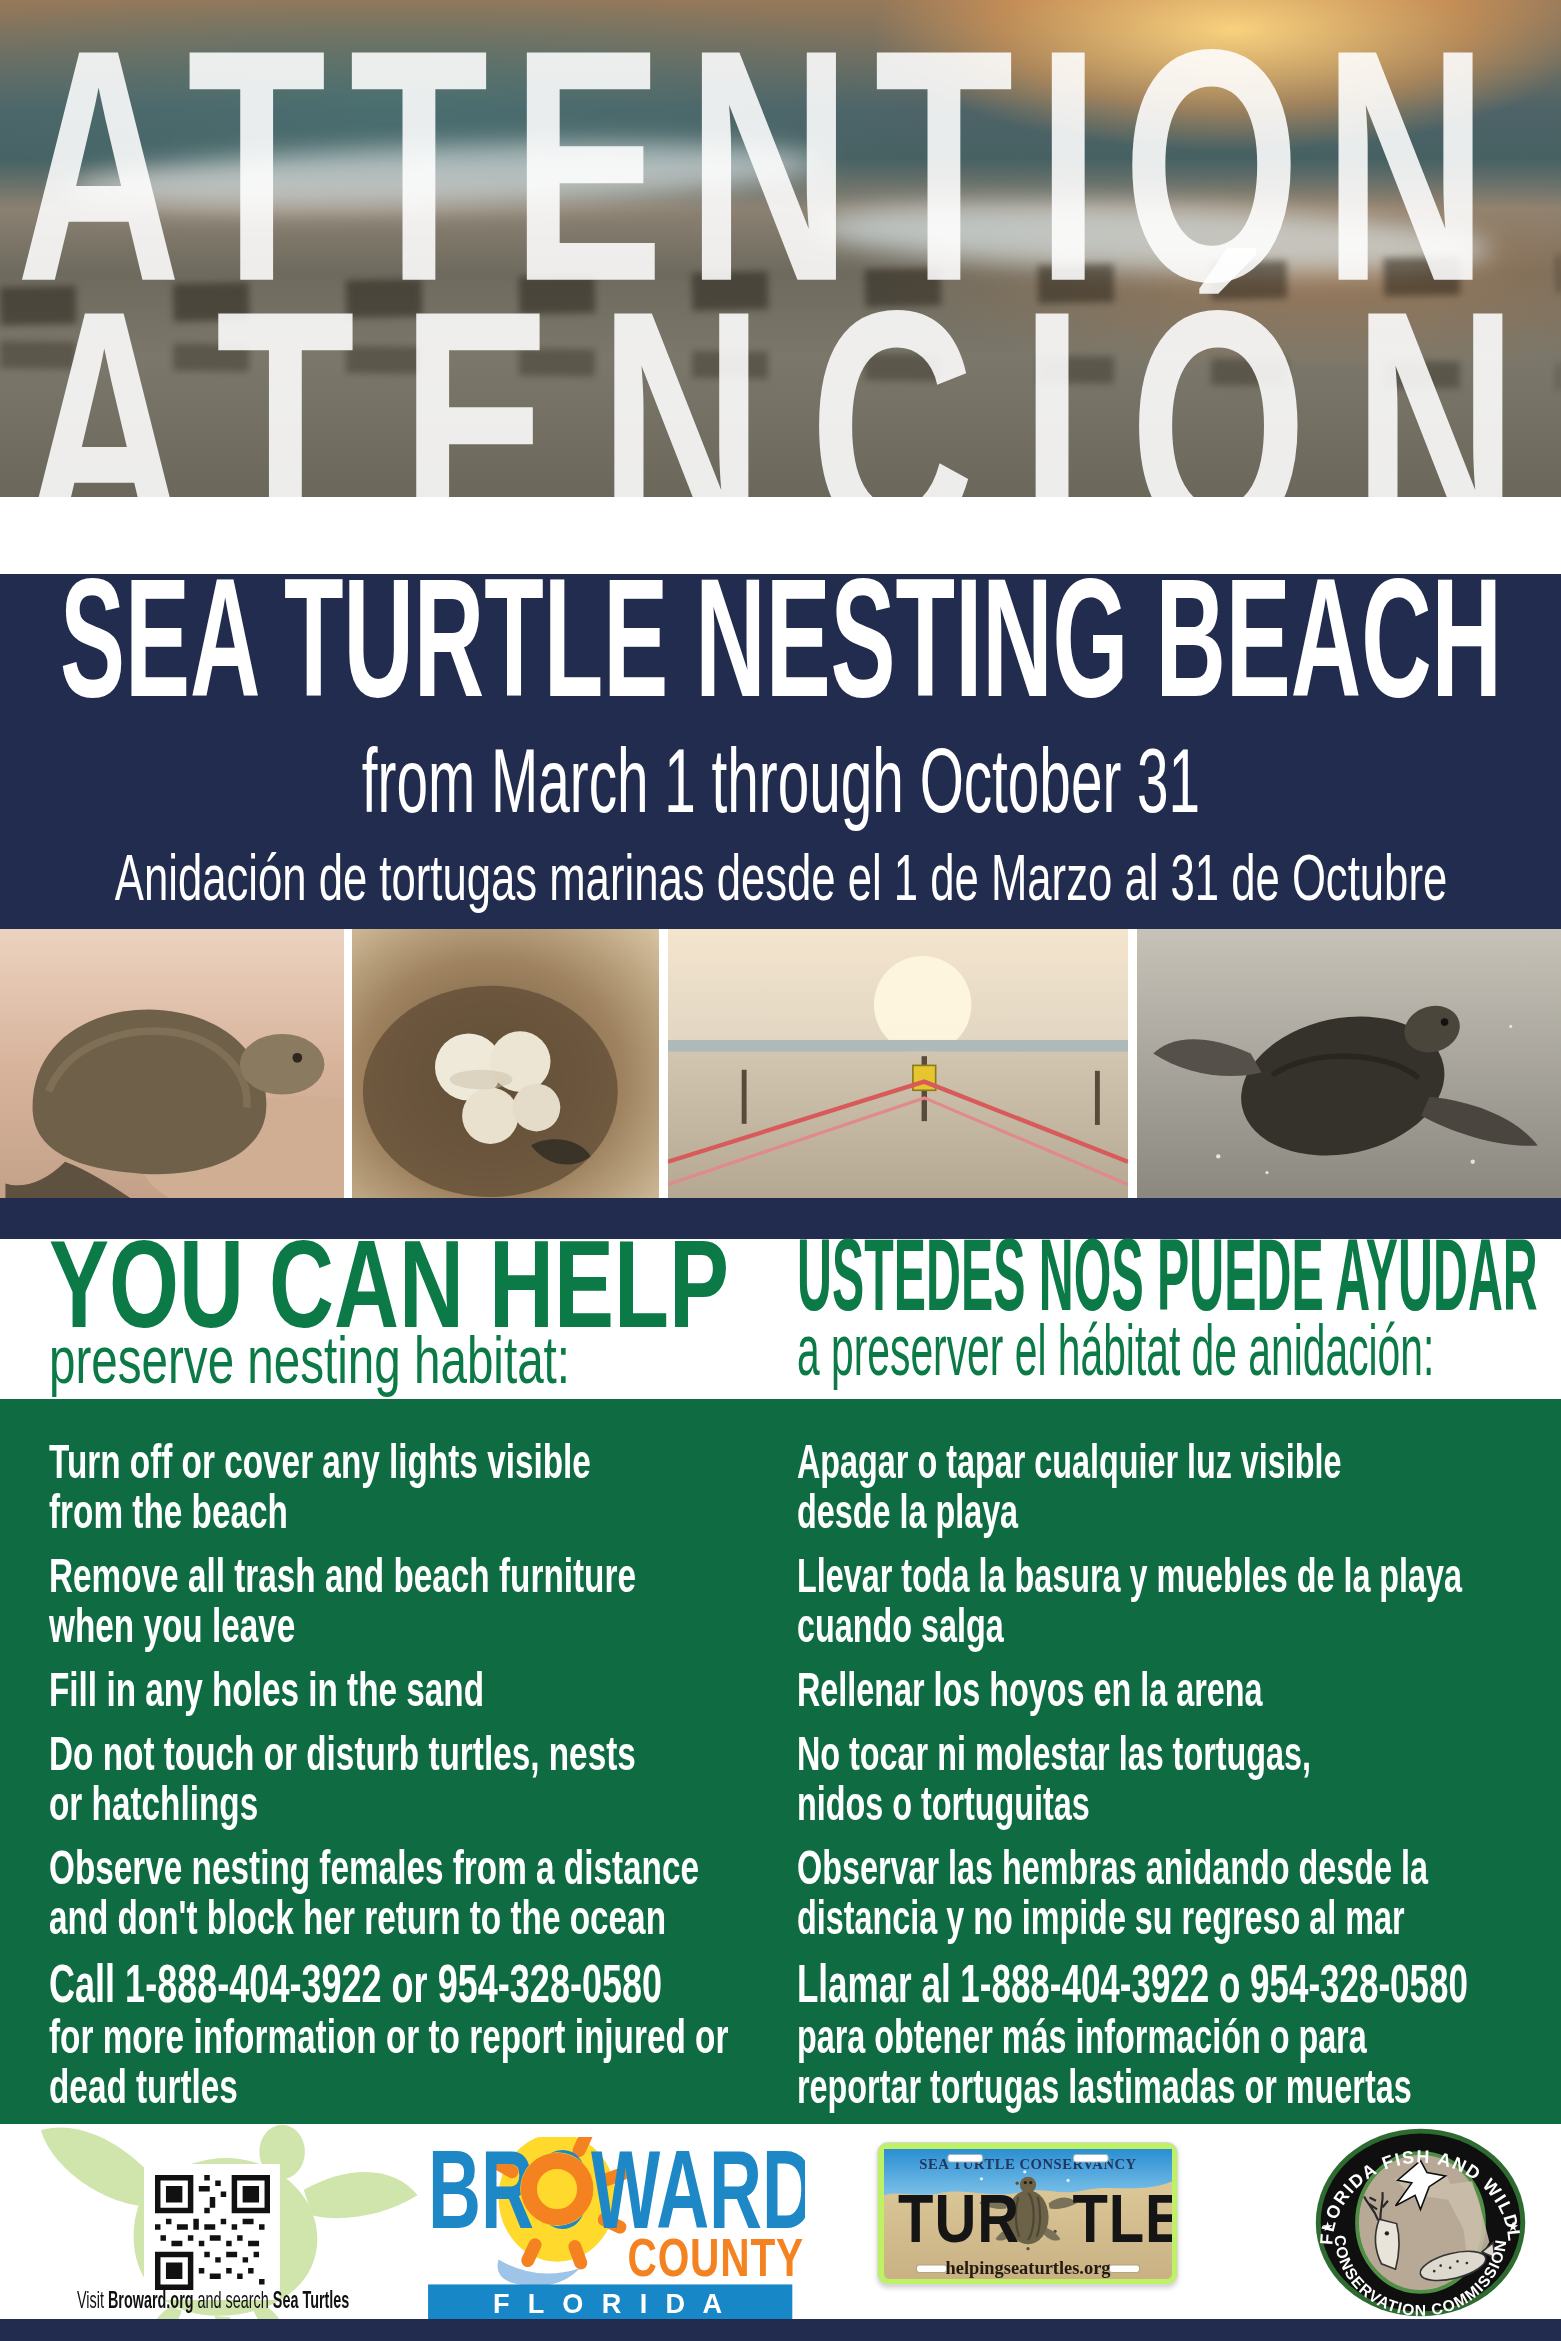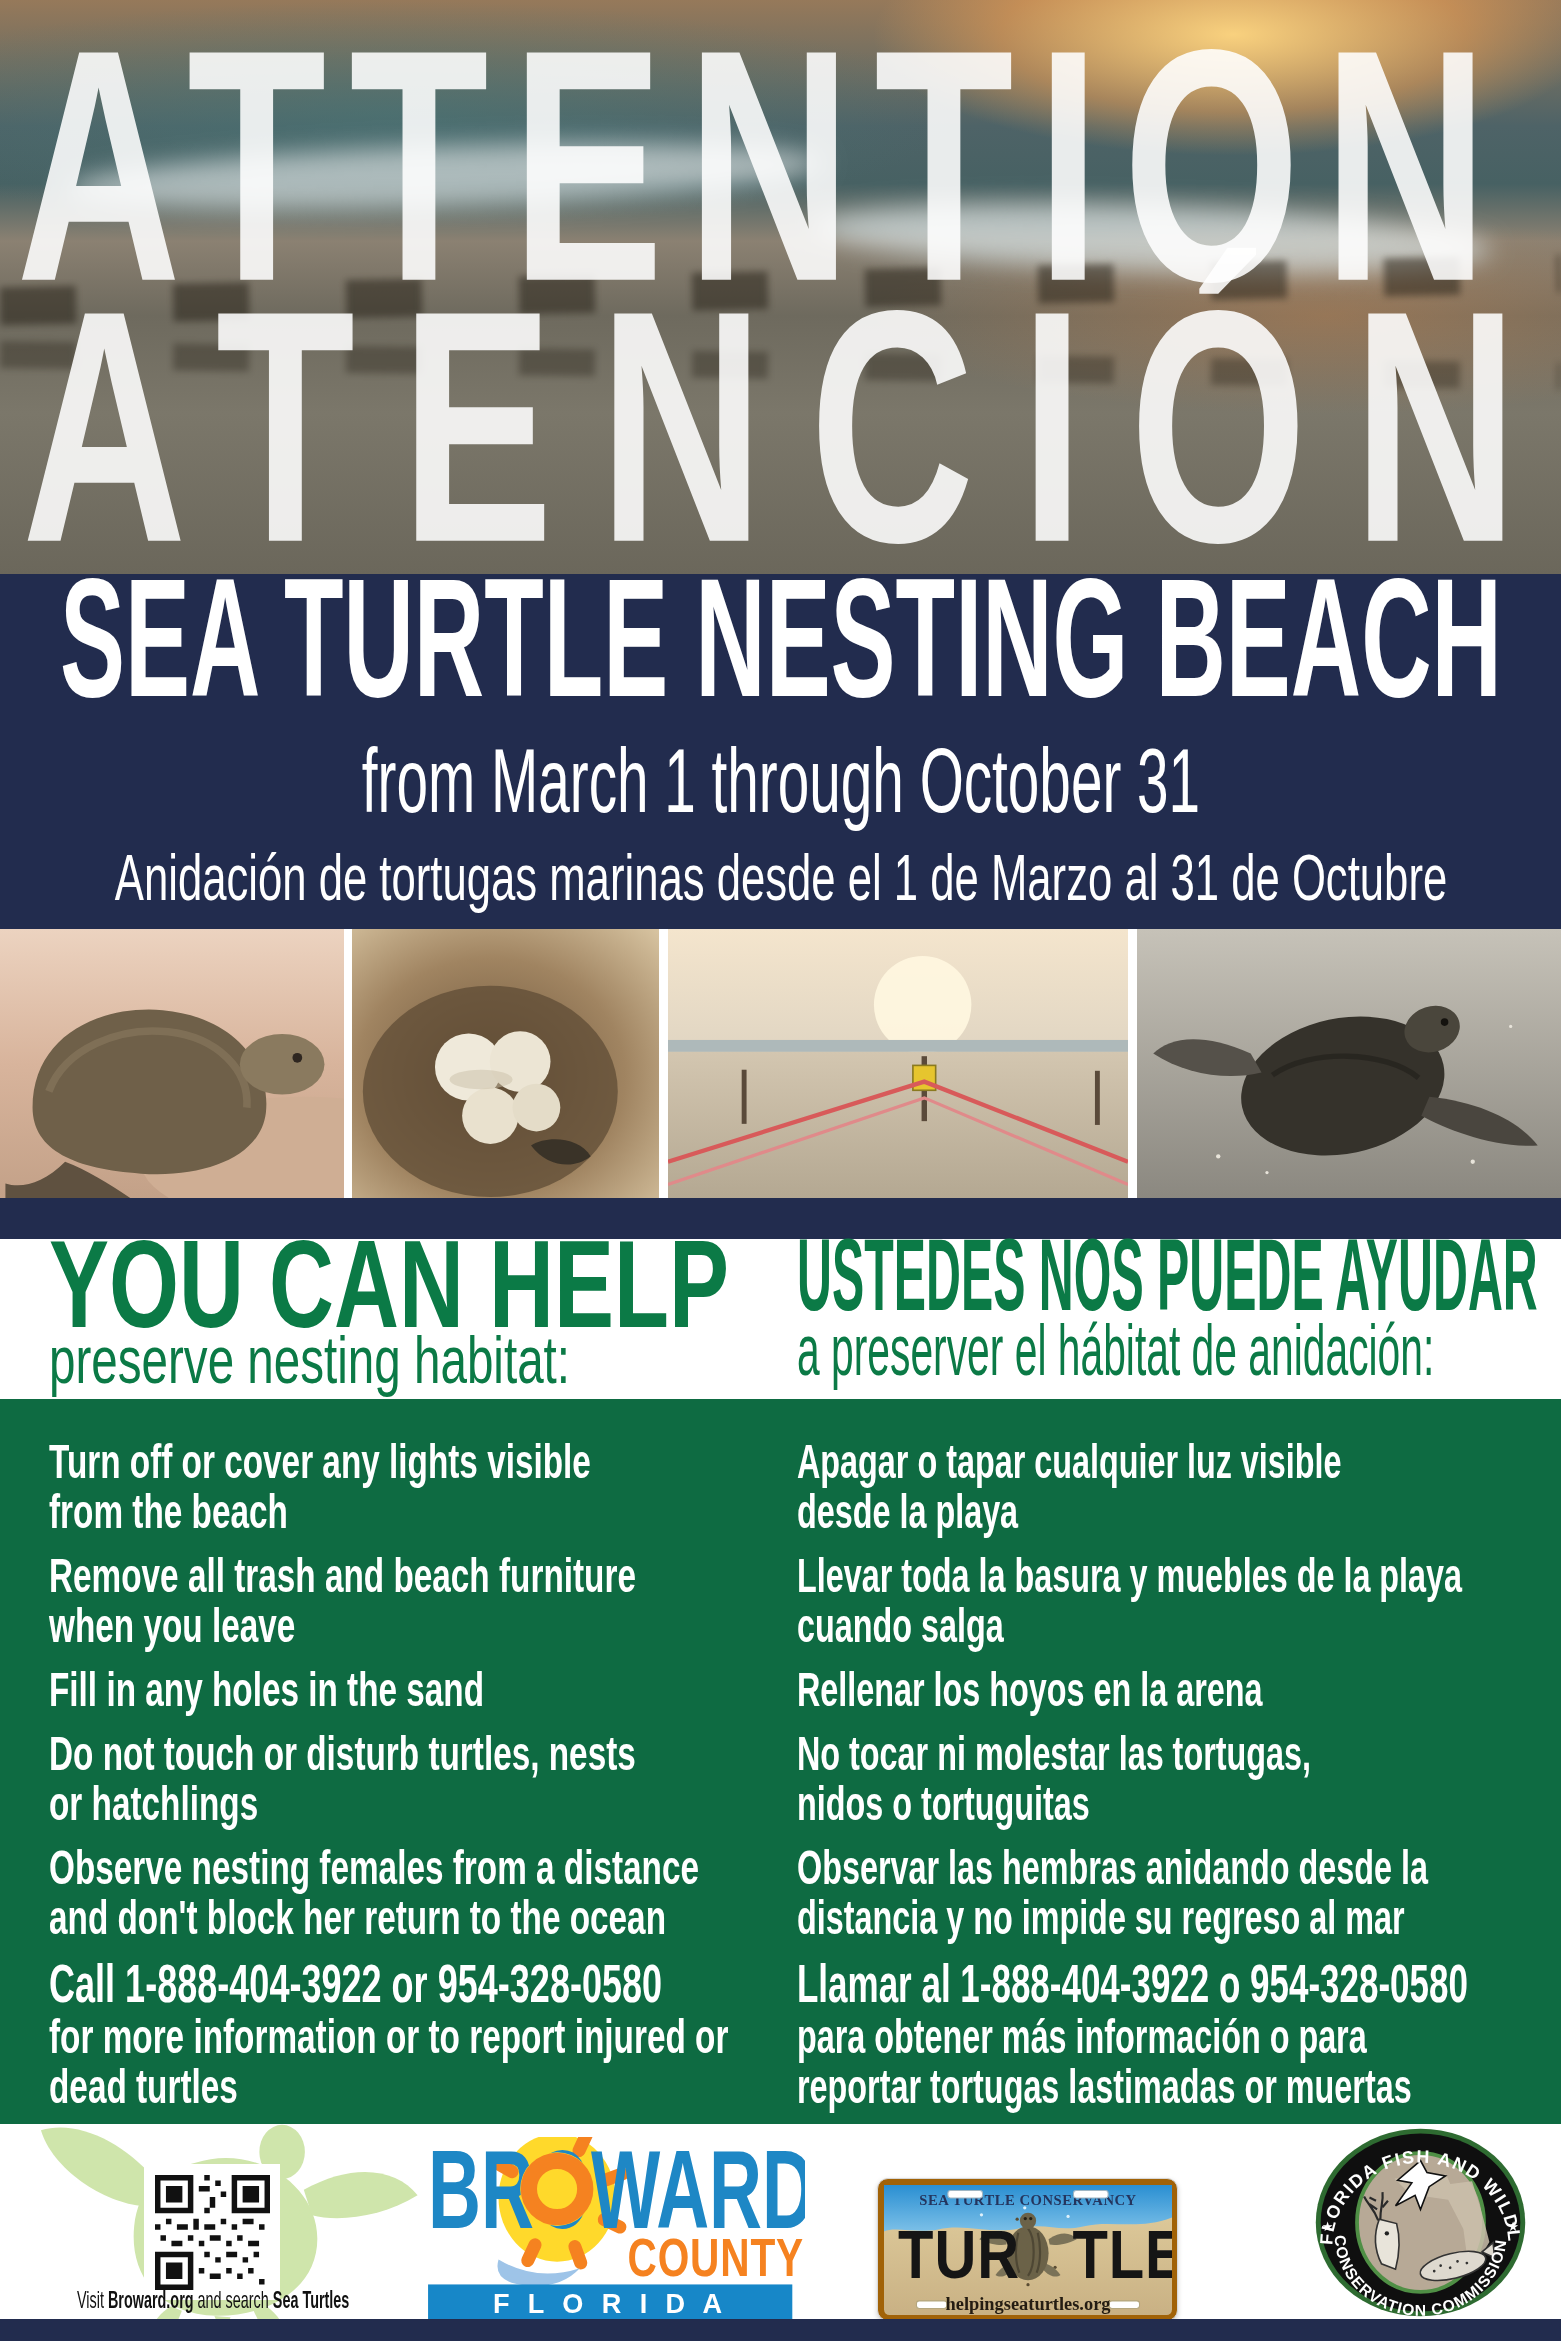--- a/index.html
+++ b/index.html
@@ -1,19 +1,19 @@
 <!DOCTYPE html>
 <html style="font-size:8.7px"><head>
 <meta charset="utf-8">
 <style>
   html,body{margin:0;padding:0;background:#888;}
   #poster{position:relative;width:1561px;height:2342px;background:#ffffff;overflow:hidden;
           font-family:"Liberation Sans",sans-serif;}
   
-  .hero{position:absolute;left:0;top:0;width:1561px;height:574px;overflow:hidden;
+  .hero{position:absolute;left:0;top:0;width:1561px;height:497px;overflow:hidden;
     background:
       radial-gradient(ellipse 515px 173px at 79% 6%, rgba(255,214,128,.95), rgba(255,168,82,.45) 45%, rgba(255,168,82,0) 70%),
       radial-gradient(ellipse 813px 163px at 25% 20%, rgba(70,120,120,.55), rgba(70,120,120,0) 70%),
       radial-gradient(ellipse 651px 141px at 85% 55%, rgba(255,150,70,.28), rgba(255,150,70,0) 70%),
       linear-gradient(180deg,#96795a 0%,#6f6e62 12%,#4e6367 22%,#476163 32%,#8b8172 42%,#6e6a5e 55%,#7b776a 72%,#6b675b 100%);}
   .foam{position:absolute;border-radius:50%;background:rgba(255,255,255,.55);filter:blur(12px);}
   .foam1{left:65px;top:146px;width:759px;height:60px;transform:rotate(-2deg);}
   .foam2{left:813px;top:206px;width:678px;height:65px;transform:rotate(2deg);background:rgba(230,245,250,.6);}
   .weed{position:absolute;left:0;width:1561px;height:38px;filter:blur(3.8px);
         background:repeating-linear-gradient(90deg,rgba(35,30,20,.5) 0 76px,rgba(35,30,20,0) 76px 173px);}
@@ -51,23 +51,23 @@
   .call{font-size:53px;line-height:55px;}
   
   .footer{position:absolute;left:0;top:2124px;width:1561px;height:218px;background:#ffffff;}
   .turtle-mark{position:absolute;left:22px;top:2122px;width:401px;height:217px;}
   .qr-box{position:absolute;left:144px;top:2164px;width:136px;height:136px;background:#ffffff;
           display:flex;align-items:center;justify-content:center;}
   .qr-caption{position:absolute;left:77px;top:2287px;font-size:24px;line-height:26px;color:#111;
               white-space:nowrap;transform-origin:top left;transform:scale(0.60,1);}
   .qr-caption b{font-weight:700;}
   .broward{position:absolute;left:417px;top:2137px;width:388px;height:187px;}
-  .plate{position:absolute;left:877px;top:2142px;width:299px;height:141px;background:#a16207;
+  .plate{position:absolute;left:877px;top:2142px;width:299px;height:141px;background:#bef264;
          border:1.1px solid #d8d8d8;border-radius:11px;box-shadow:0 2.2px 5.4px rgba(0,0,0,.18);
-         display:flex;align-items:center;justify-content:center;margin-top:36px;}
+         display:flex;align-items:center;justify-content:center;}
   .fwc{position:absolute;left:1313px;top:2127px;width:215px;height:191px;}
   .bottombar{position:absolute;left:0;top:2319px;width:1561px;height:23px;background:#222c4e;}
 </style>
 </head>
 <body>
 
 <div id="poster">
 
   <div class="hero">
     <div class="foam foam1"></div>

